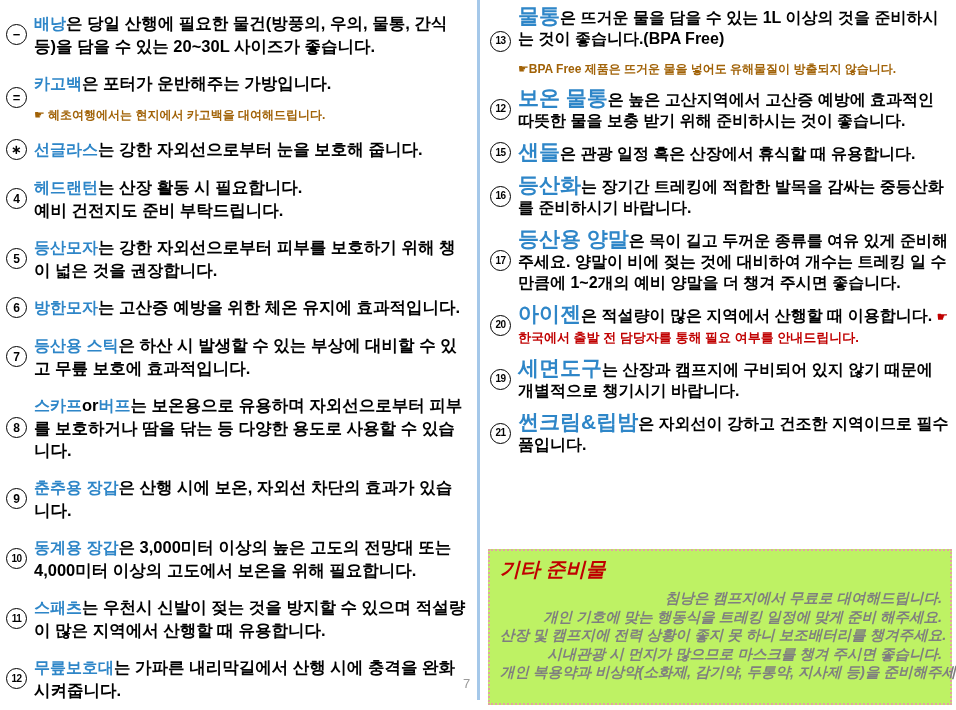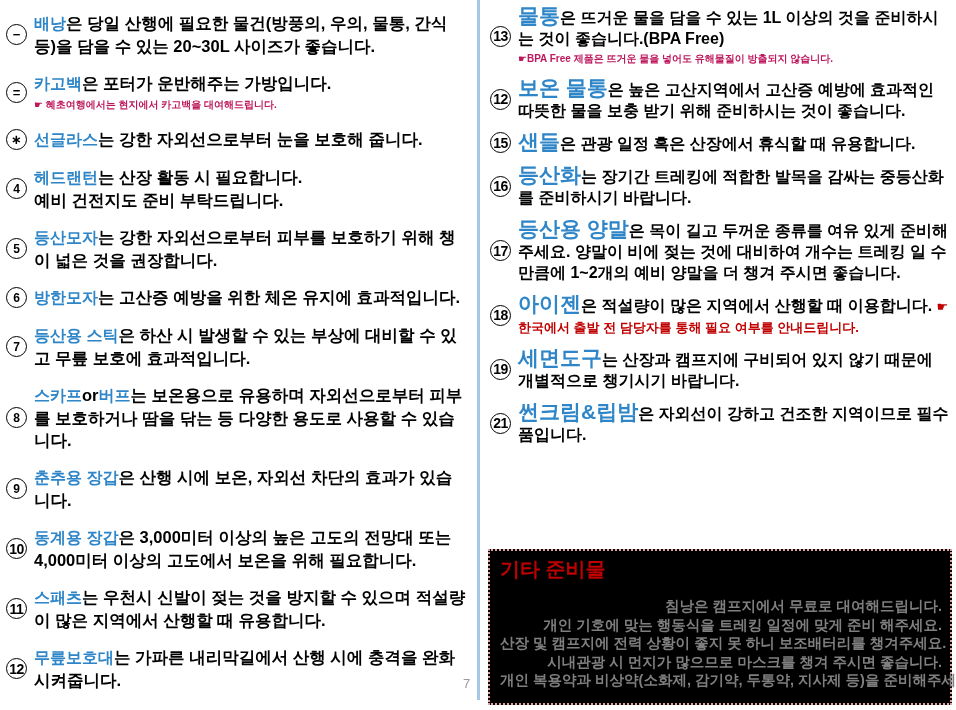--- a/index.html
+++ b/index.html
@@ -10,37 +10,37 @@
   .col{position:absolute;top:0;}
   #left-col{left:6px;width:460px;padding-top:12px;}
   #right-col{left:490px;width:462px;padding-top:5px;}
   .item{display:flex;gap:7px;align-items:center;margin-bottom:15px;}
   #right-col .item{margin-bottom:10px;}
   .marker{
     flex:0 0 21px;width:21px;height:21px;border:1.6px solid #000;border-radius:50%;
     display:flex;align-items:center;justify-content:center;
     font-size:12px;line-height:1;color:#000;box-sizing:border-box;
   }
-  .marker.two{font-size:14px;letter-spacing:-0.5px;}
+  .marker.two{font-size:10px;letter-spacing:-0.5px;}
   .marker.sym{font-size:13px;}
   .body{font-size:16.5px;line-height:22px;color:#000;}
   #right-col .body{font-size:16px;line-height:21px;}
   .kw{color:#2E86C8;font-size:16px;}
   #right-col .kw{font-size:21px;}
   .tx{color:#000;}
   .rn{color:#C00000;font-size:13px;line-height:16px;}
-  .note{color:#be185d;font-size:10px;line-height:16px;margin-top:2px;}
+  .note{color:#a16207;font-size:12px;line-height:16px;margin-top:12px;}
   .divider{position:absolute;left:477px;top:0;width:3px;height:700px;background:#A5C8E9;}
   .pagenum{position:absolute;left:463px;top:676px;color:#9a9a9a;font-size:13px;font-weight:normal;}
   .other-box{
     position:absolute;left:488px;top:549px;width:464px;height:156px;
-    border:2px dotted #E2A2A2;box-sizing:border-box;padding:6px 8px 4px 10px;background:#000000;
+    border:2px dotted #E2A2A2;box-sizing:border-box;padding:6px 8px 4px 10px;background:#bef264;font-style:italic;
   }
   .other-title{color:#C00000;font-size:20px;line-height:24px;}
-  .other-lines{margin-top:16px;text-align:right;color:#7F7F7F;font-size:14.5px;line-height:18.5px;}
+  .other-lines{margin-top:8px;text-align:right;color:#7F7F7F;font-size:14.5px;line-height:18.5px;}
   .other-line{white-space:nowrap;}
 </style>
 </head>
 <body>
 
 <div class="divider"></div>
 
 <div id="left-col" class="col">
     <div class="item">
       <span class="marker sym">−</span>
@@ -106,21 +106,21 @@
     </div>
     <div class="item">
       <span class="marker two">16</span>
       <div class="body"><span class="kw">등산화</span><span class="tx">는 장기간 트레킹에 적합한 발목을 감싸는 중등산화를 준비하시기 바랍니다.</span></div>
     </div>
     <div class="item">
       <span class="marker two">17</span>
       <div class="body"><span class="kw">등산용 양말</span><span class="tx">은 목이 길고 두꺼운 종류를 여유 있게 준비해주세요. 양말이 비에 젖는 것에 대비하여 개수는 트레킹 일 수만큼에 1~2개의 예비 양말을 더 챙겨 주시면 좋습니다.</span></div>
     </div>
     <div class="item">
-      <span class="marker two">18</span>
+      <span class="marker two">20</span>
       <div class="body"><span class="kw">아이젠</span><span class="tx">은 적설량이 많은 지역에서 산행할 때 이용합니다. </span><span class="rn">☛ 한국에서 출발 전 담당자를 통해 필요 여부를 안내드립니다.</span></div>
     </div>
     <div class="item">
       <span class="marker two">19</span>
       <div class="body"><span class="kw">세면도구</span><span class="tx">는 산장과 캠프지에 구비되어 있지 않기 때문에 개별적으로 챙기시기 바랍니다.</span></div>
     </div>
     <div class="item">
       <span class="marker two">21</span>
       <div class="body"><span class="kw">썬크림&amp;립밤</span><span class="tx">은 자외선이 강하고 건조한 지역이므로 필수품입니다.</span></div>
     </div>

